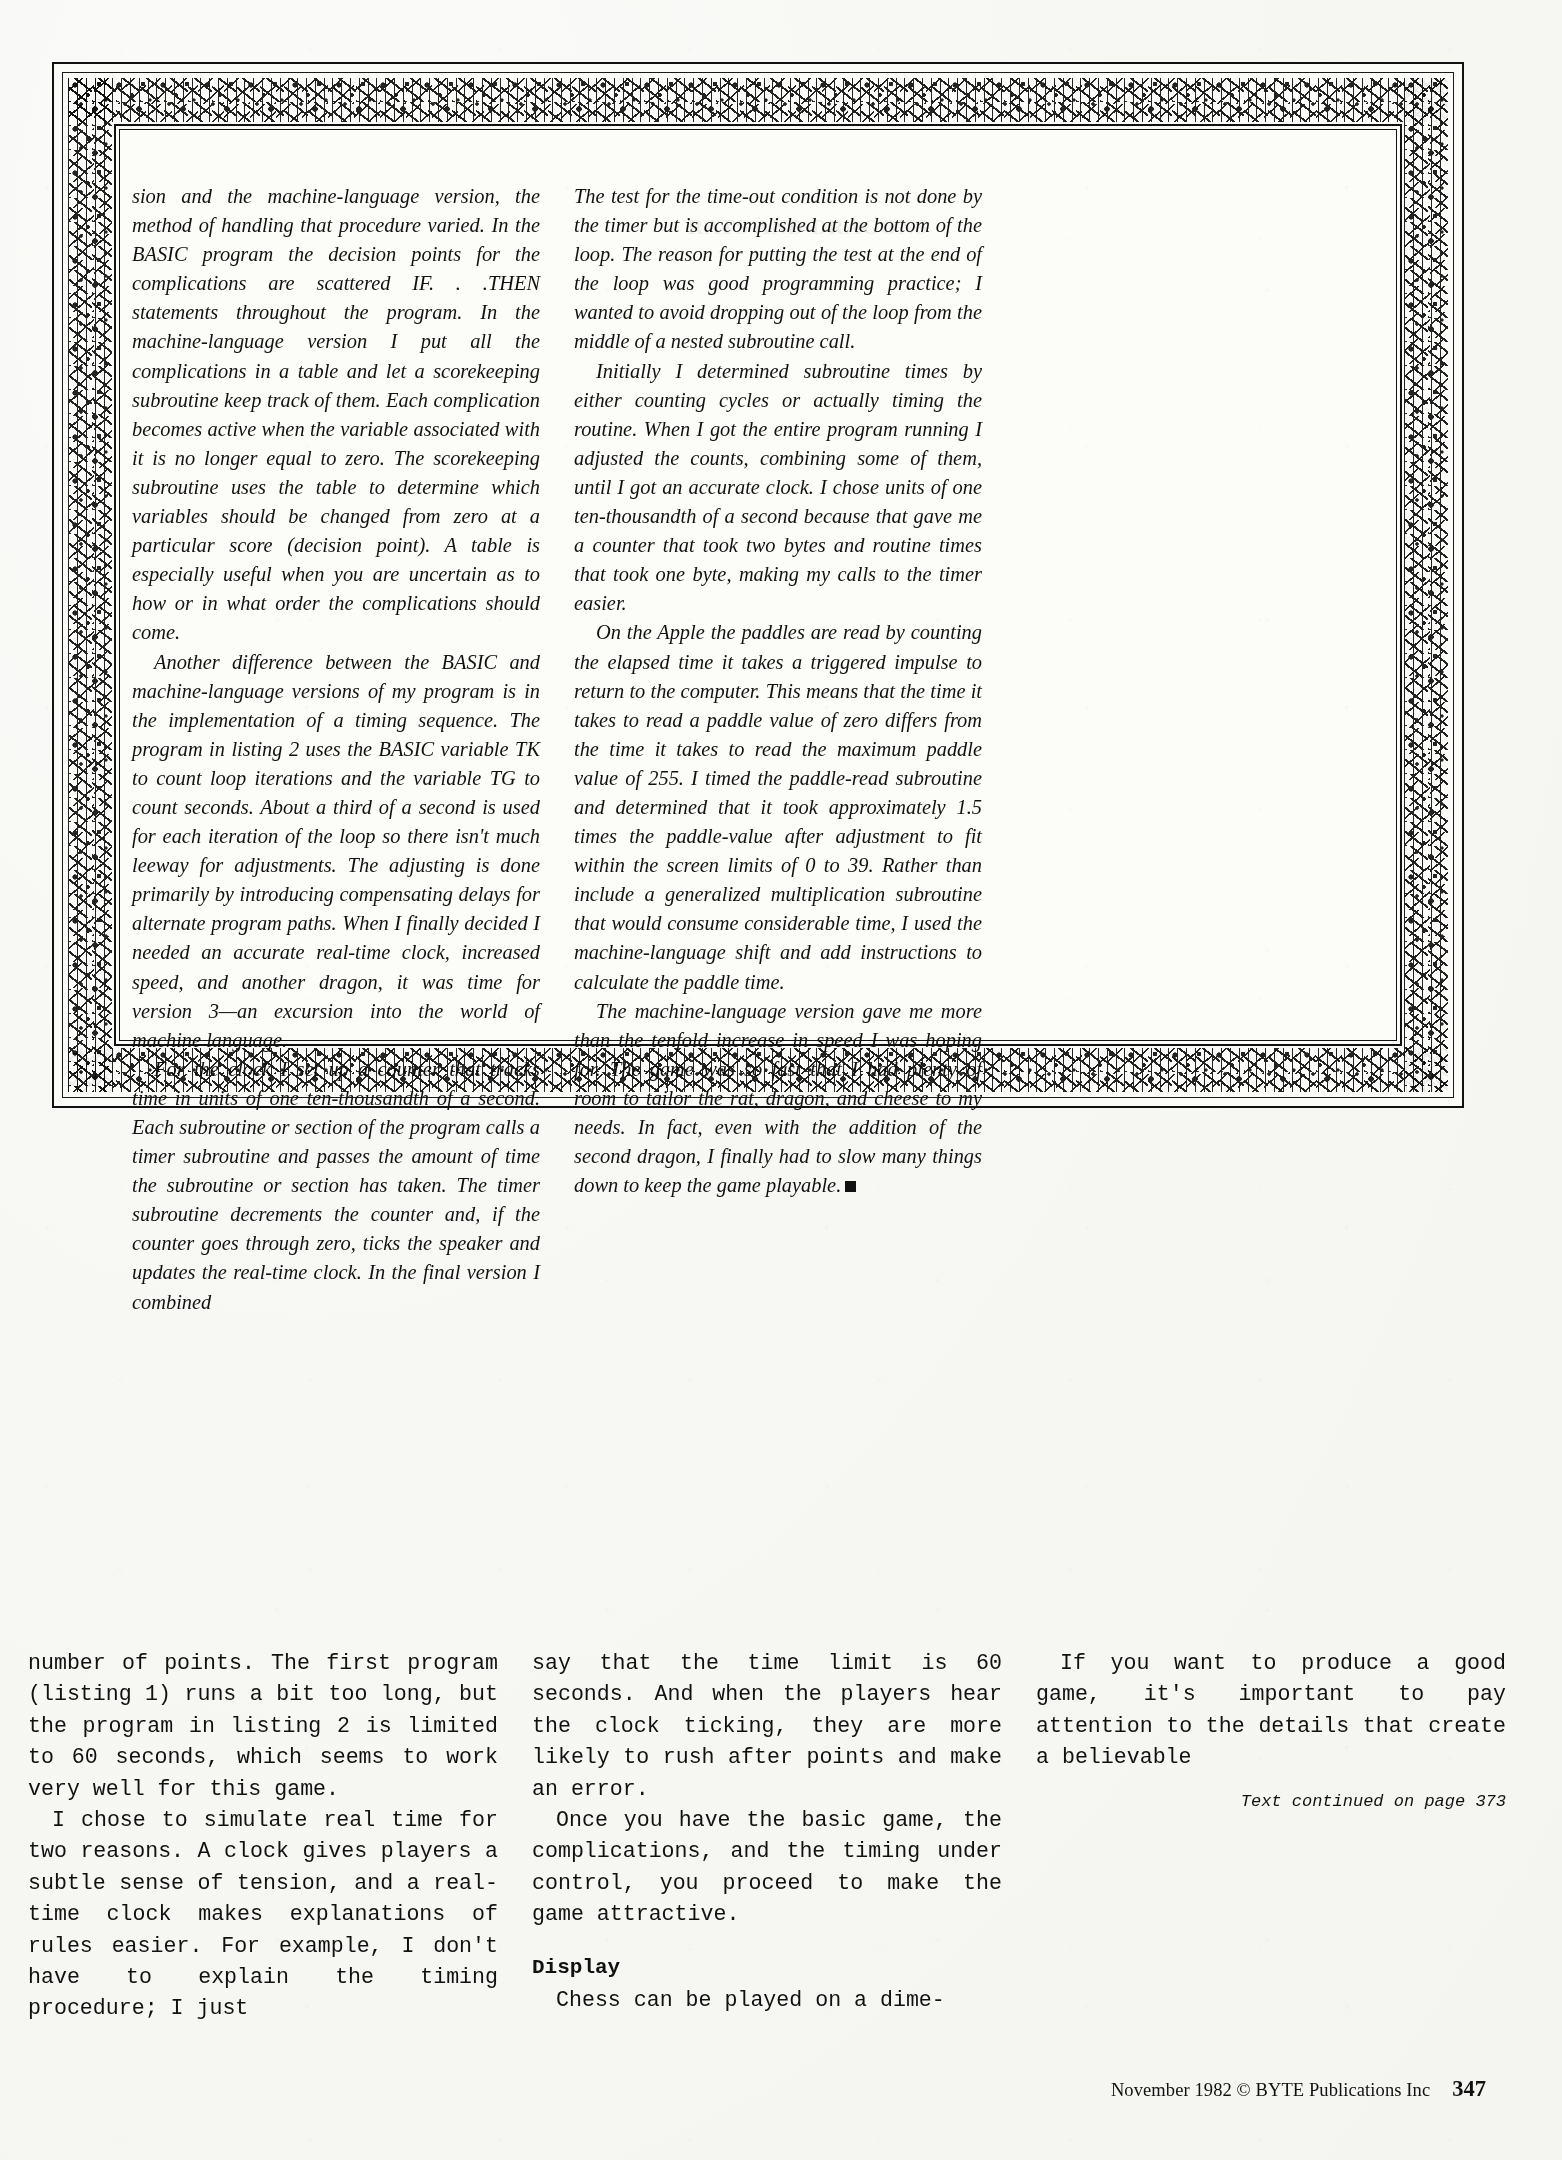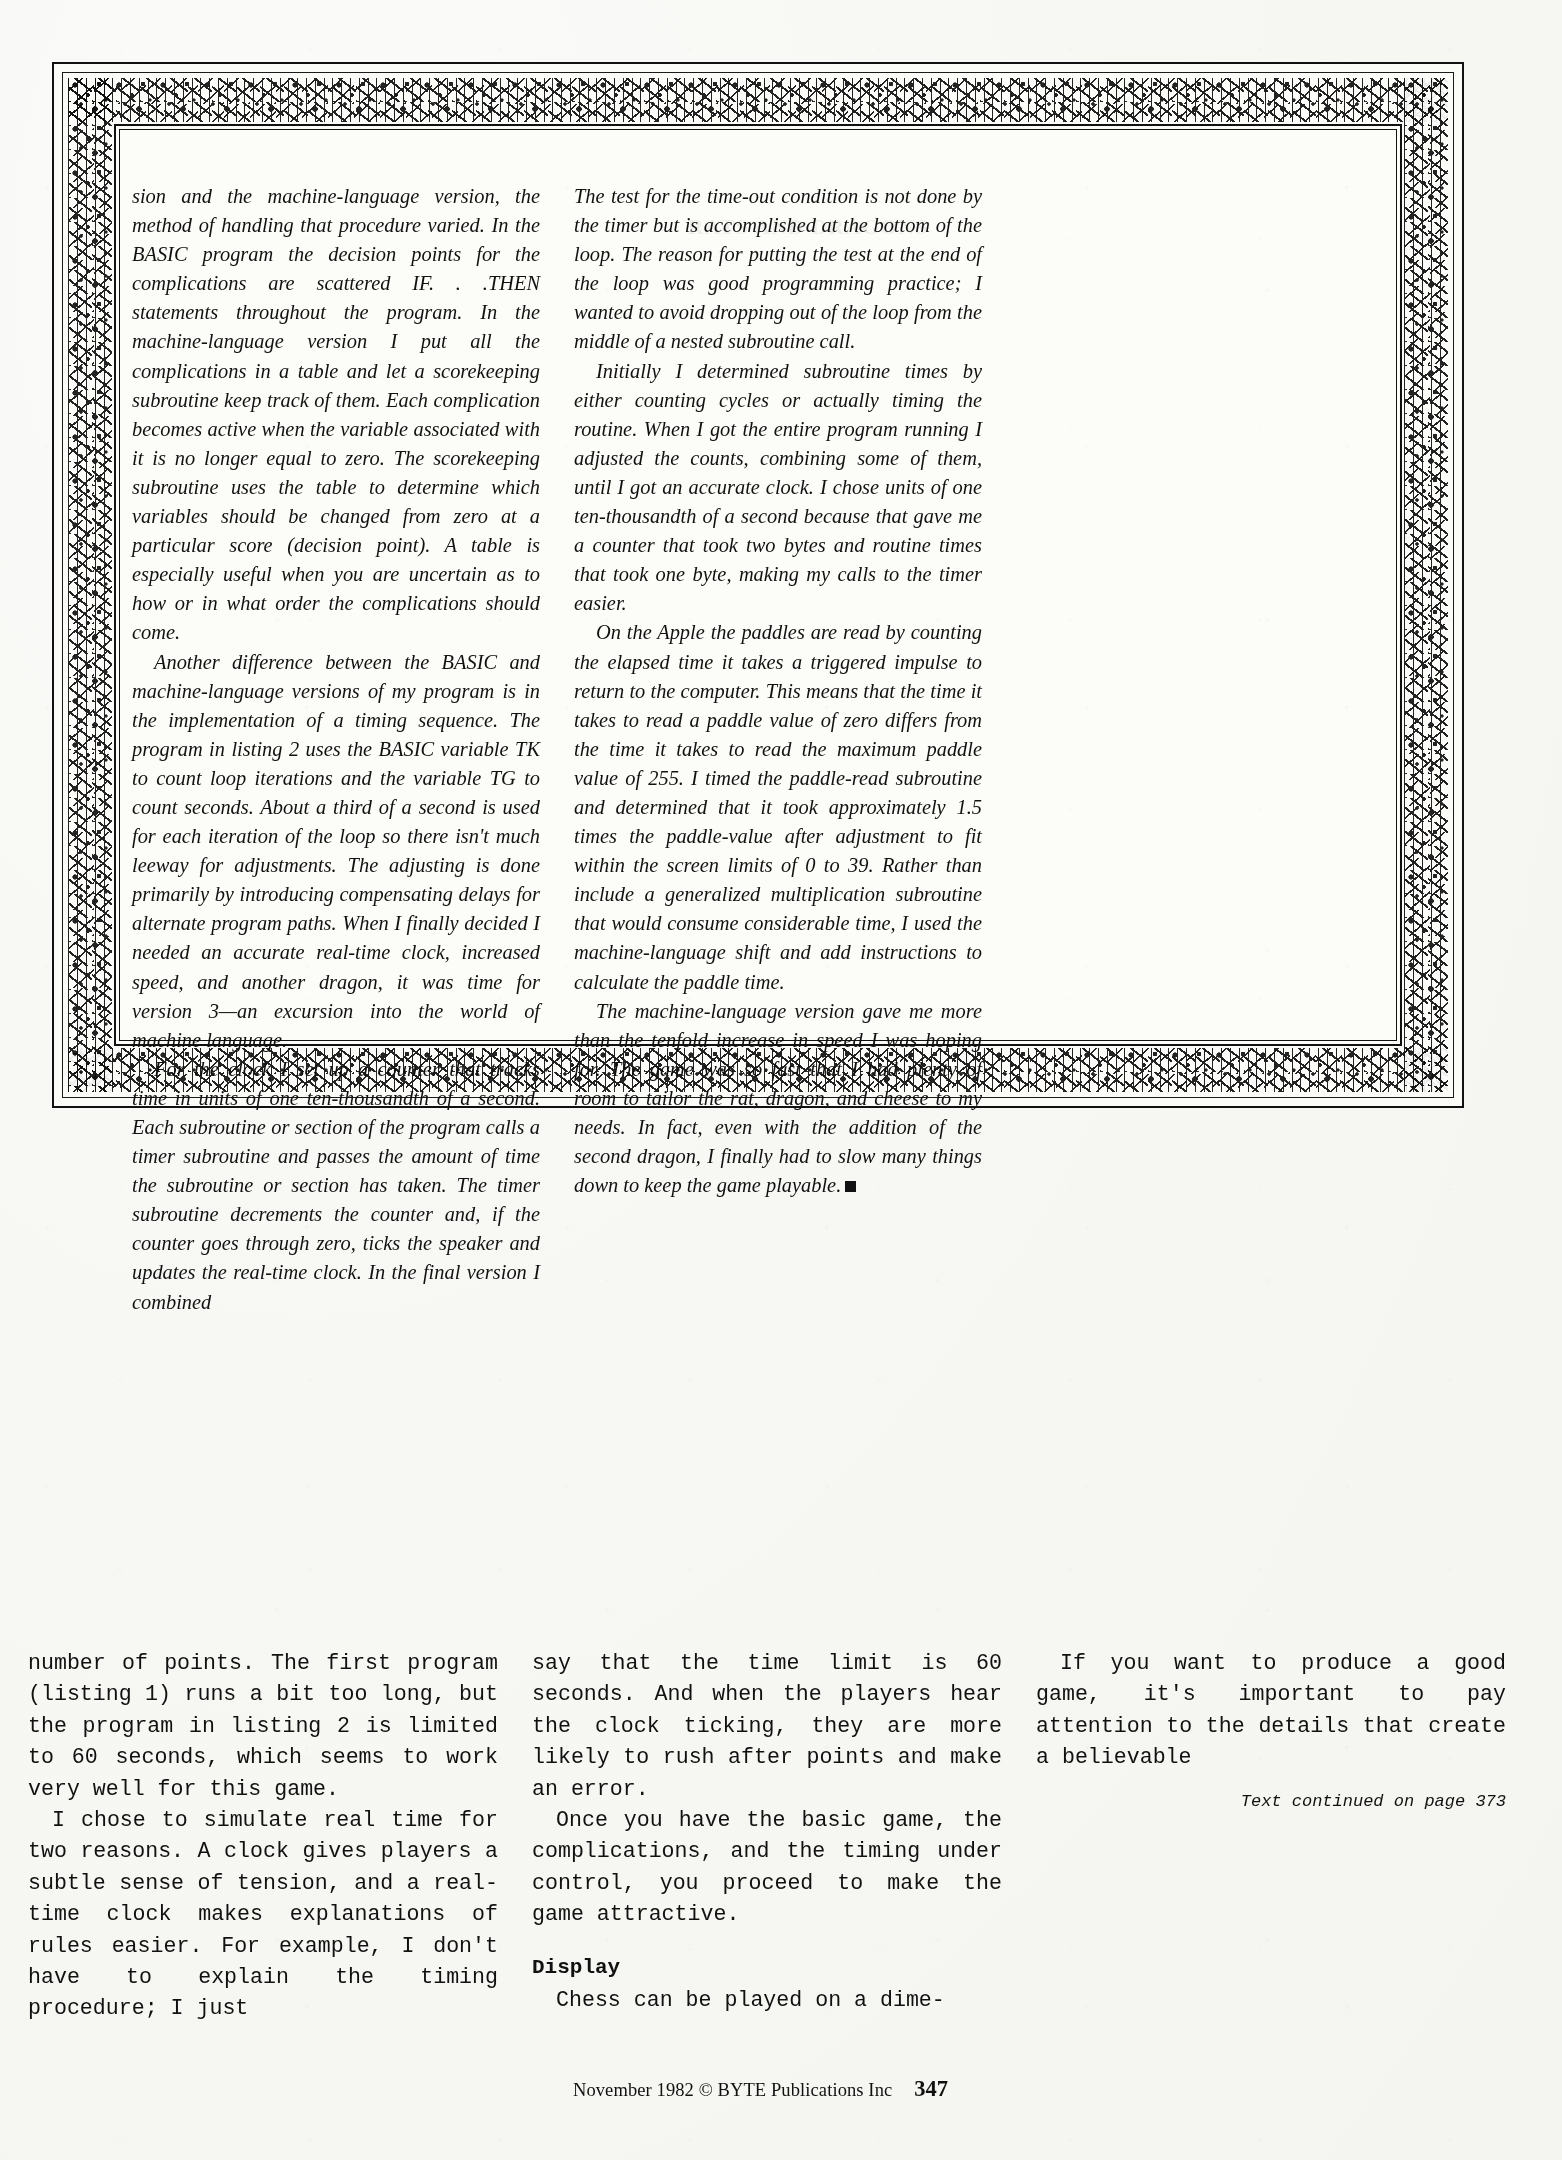--- a/index.html
+++ b/index.html
@@ -117,22 +117,22 @@
   .contd{
     font-style:italic;
     font-size:17px;
     text-align:right;
     margin-top:12px !important;
   }
   .footer{
     position:absolute;
     left:0;right:0;
     top:2076px;
-    text-align:center;
-    padding-right:41px;
+    text-align:right;
+    padding-right:76px;
     font-size:18.5px;
     letter-spacing:.1px;
   }
   .footer .pg{
     font-weight:bold;
     font-size:22.5px;
     margin-left:22px;
     letter-spacing:0;
   }
   

